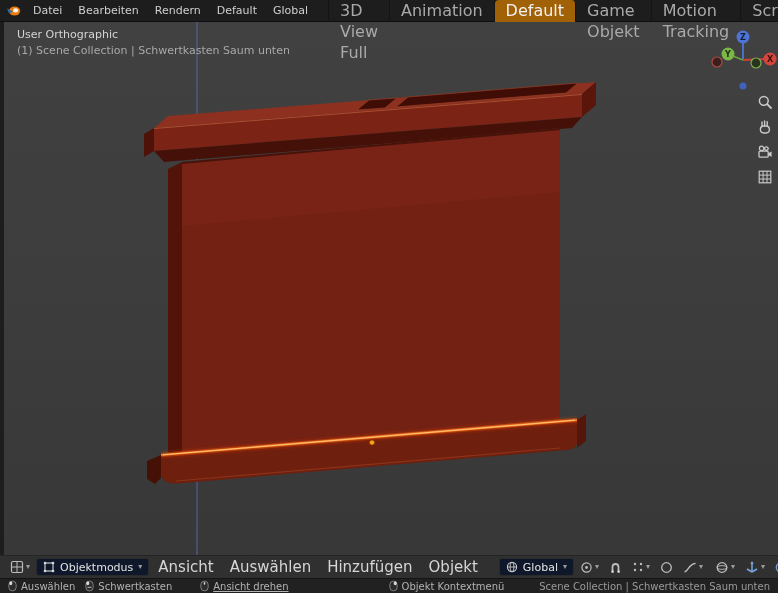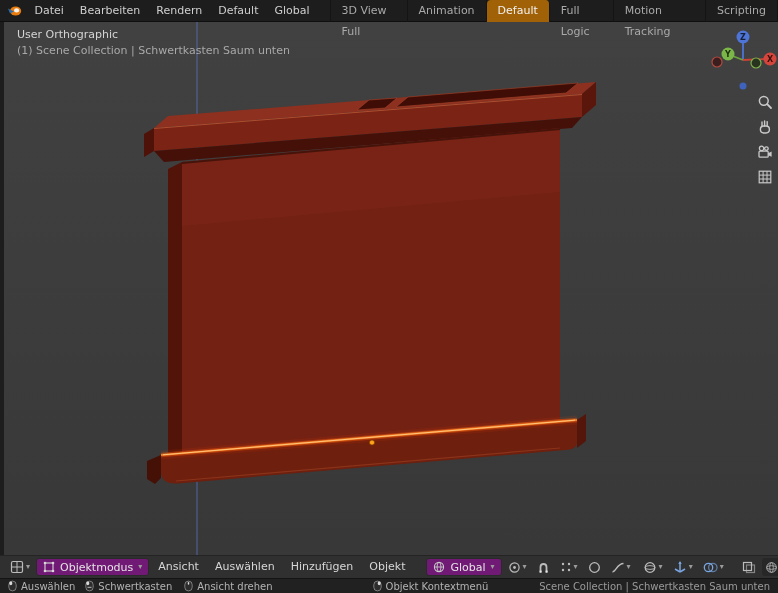--- a/index.html
+++ b/index.html
@@ -9,21 +9,21 @@
     background:#1d1d1d; font-family:"DejaVu Sans","Liberation Sans",sans-serif;
     -webkit-font-smoothing:antialiased; user-select:none;
   }
   
   .topbar { position:absolute; top:0; left:0; right:0; height:22px;
     display:flex; align-items:center; background:#1d1d1d;
     border-bottom:1px solid #0f0f0f; z-index:6; }
   .logo { width:18px; height:16px; display:flex; align-items:center; justify-content:center; margin:0 4px 0 6px; }
   .menu { padding:0 8px; font-size:11px; color:#cfcfcf; line-height:21px; cursor:default; }
   .tabs { display:flex; margin-left:12px; height:22px; }
-  .tab { padding:0 11px; font-size:11px; color:#a9a9a9; line-height:21px;
+  .tab { padding:0 11px; font-size:16px; color:#a9a9a9; line-height:21px;
     border-right:1px solid #141414; cursor:default; }
   .tab:first-child { border-left:1px solid #141414; }
   .tab.active { background:#a16207; color:#f1f1f1; border-radius:4px 4px 0 0; }
   .caret { font-size:8px; color:#9b9b9b; line-height:1; }
   
   .viewport { position:absolute; top:22px; left:4px; width:778px; height:533px;
     background:linear-gradient(#414141,#383838); }
   .scene-svg { position:absolute; top:0; left:0; }
   .overlay-text { position:absolute; top:5px; left:13px; font-size:11px; line-height:16px; }
   .overlay-text .l1 { color:#d4d4d4; }
@@ -32,37 +32,37 @@
   .side-tools { position:absolute; top:70px; right:7px; display:flex; flex-direction:column; gap:5px; }
   .tool-btn { width:20px; height:20px; display:flex; align-items:center; justify-content:center;
     background:transparent; border:none; padding:0; cursor:pointer; }
   
   .vheader { position:absolute; top:555px; left:0; right:0; height:23px;
     background:#303030; border-top:1px solid #242424;
     display:flex; align-items:center; padding:0 6px; gap:2px; z-index:5; }
   .vh-ico { display:flex; align-items:center; gap:2px; padding:0 4px; height:18px;
     border:none; background:transparent; cursor:pointer; }
   .vh-drop { display:flex; align-items:center; gap:5px; height:18px; padding:0 6px;
-    background:#701a75; border-radius:3px; font-size:11px; color:#e3e3e3;
+    background:#0f172a; border-radius:3px; font-size:11px; color:#e3e3e3;
     border:1px solid #2a2a2a; cursor:pointer; }
-  .vh-menu { padding:0 7px; font-size:11px; color:#d6d6d6; line-height:22px;
+  .vh-menu { padding:0 7px; font-size:15px; color:#d6d6d6; line-height:22px;
     background:none; border:none; cursor:pointer; font-family:inherit; }
   .vh-sep { width:1px; height:14px; background:#262626; margin:0 3px; }
   .spacer { flex:1; }
   .shade-group { display:flex; align-items:center; background:#272727; border-radius:3px;
     padding:1px; gap:1px; }
   .shade-btn { width:18px; height:16px; display:flex; align-items:center; justify-content:center;
     border:none; background:transparent; border-radius:2px; cursor:pointer; padding:0; }
   
   .statusbar { position:absolute; top:578px; left:0; right:0; height:15px;
     background:#212121; border-top:1px solid #141414;
     display:flex; align-items:center; padding:0 8px; font-size:10px; color:#b3b3b3; z-index:5; }
   .hint { display:flex; align-items:center; gap:4px; white-space:nowrap; }
   .hint + .hint { margin-left:10px; }
-  .hint.g2 { margin-left:12px; }
+  .hint.g2 { margin-left:28px;text-decoration:underline; }
   .hint.g3 { margin-left:100px; }
   .sb-context { margin-left:auto; color:#9a9a9a; white-space:nowrap; }
 </style>
 </head>
 <body>
 
 <div class="app">
 
   <header class="topbar">
     <span class="logo">
@@ -76,21 +76,21 @@
       <span class="menu">Datei</span>
       <span class="menu">Bearbeiten</span>
       <span class="menu">Rendern</span>
       <span class="menu">Default</span>
       <span class="menu">Global</span>
     </nav>
     <div class="tabs">
       <span class="tab">3D View Full</span>
       <span class="tab">Animation</span>
       <span class="tab active">Default</span>
-      <span class="tab">Full Logic</span>
+      <span class="tab">Game Objekt</span>
       <span class="tab">Motion Tracking</span>
       <span class="tab">Scripting</span>
 
     </div>
 
   </header>
 
   <div class="viewport">
 
     <svg class="scene-svg" width="778" height="533" viewBox="0 0 778 533">

